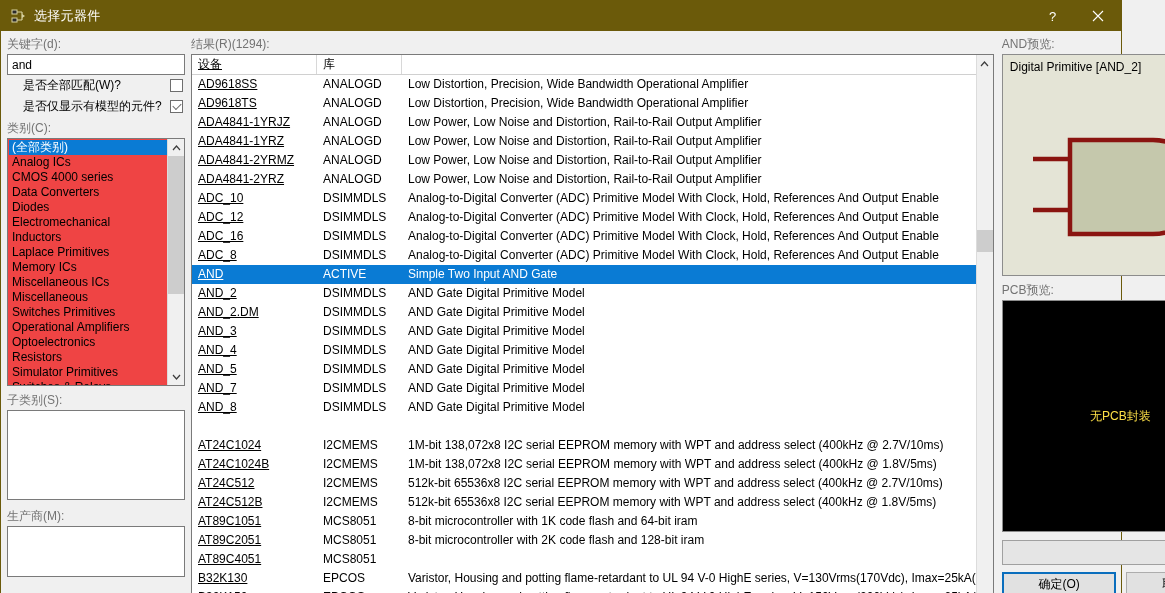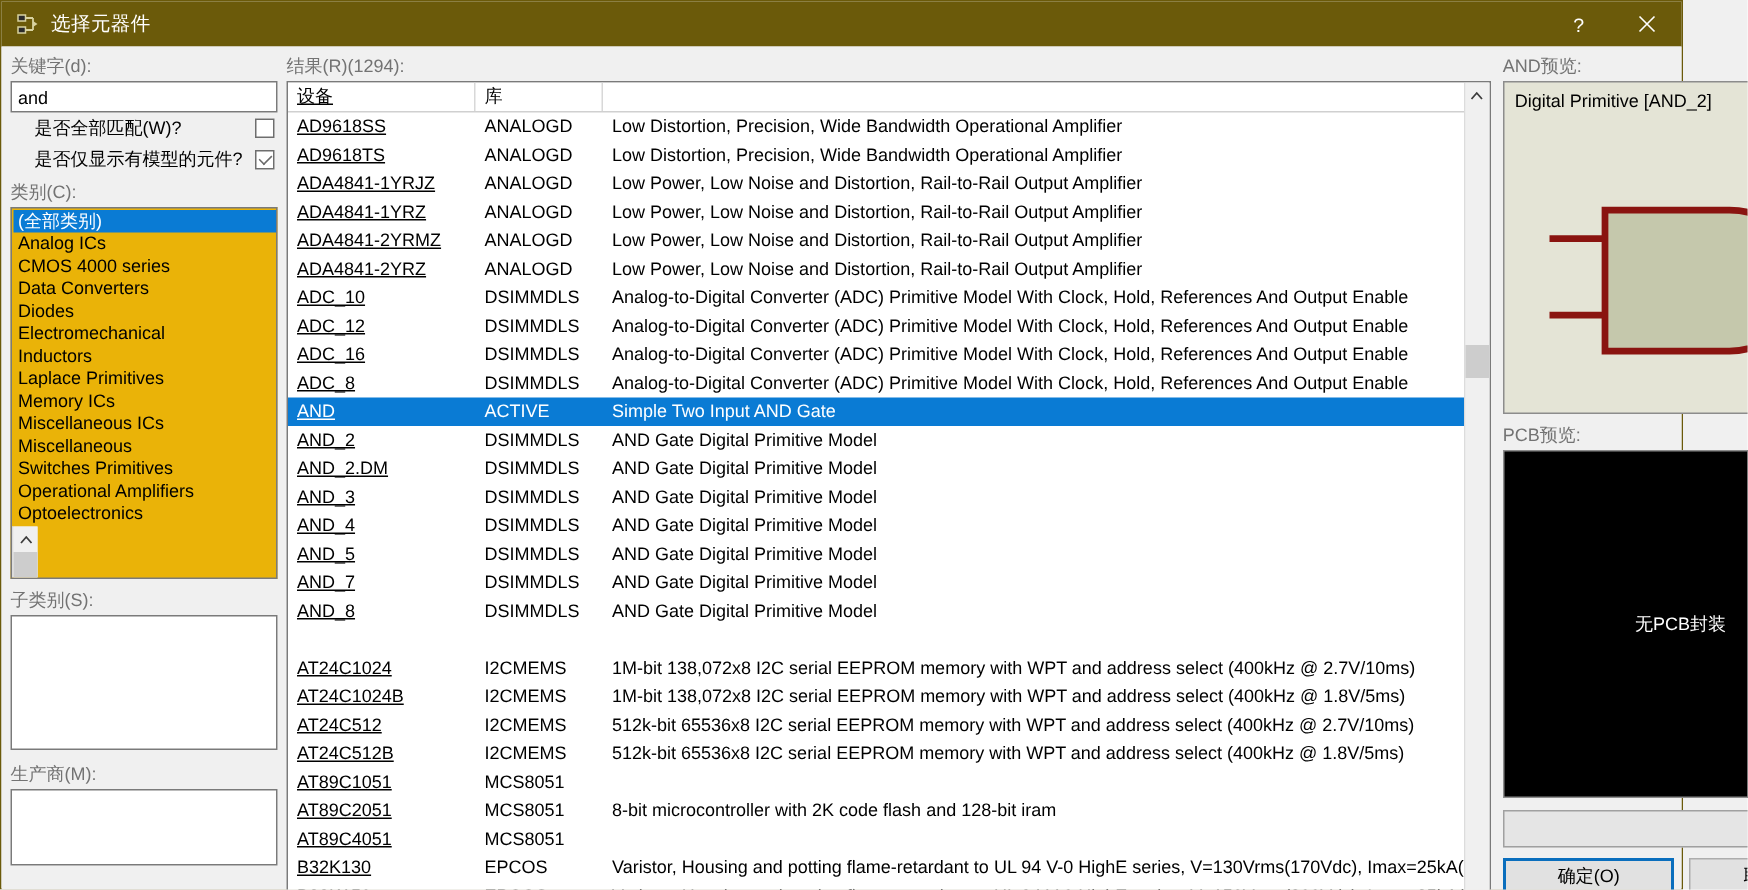--- a/index.html
+++ b/index.html
@@ -61,23 +61,22 @@
   .cbox {
     width:13px;height:13px;border:1px solid #6e6e6e;background:#fff;
     display:flex;align-items:center;justify-content:center; flex:none;
   }
   .cbox.checked::after{
     content:""; width:7px;height:4px;border-left:1.6px solid #6a6a6a;
     border-bottom:1.6px solid #6a6a6a; transform:rotate(-45deg); margin-bottom:2px;
   }
   
   .listbox {
-    background:#eab308; border:1px solid #7a7a7a; position:relative;
+    background:#ef4444; border:1px solid #7a7a7a; position:relative;
     overflow:hidden;
-    flex-direction:column;
   }
   .cat-list { height:248px; display:flex; }
   .cat-items { flex:1; overflow:hidden; padding:1px 0 0 1px;}
   .cat-item {
     height:15px; line-height:15px; font-size:12px; padding-left:3px;
     color:#000; white-space:nowrap;
   }
   .cat-item.sel { background:#0a7bd4; color:#ffffff; }
   
   .vsb {
@@ -119,21 +118,21 @@
   
   .prev-box {
     border:1px solid #8c8c8c; position:relative; overflow:hidden;
   }
   .and-prev { height:222px; background:#e4e4d6; }
   .and-label {
     position:absolute; left:7px; top:5px; font-size:12px; color:#000000;
   }
   .pcb-prev { height:232px; background:#000000; display:flex;
     align-items:center; justify-content:center;}
-  .pcb-text { color:#ffffff; font-size:12px; }
+  .pcb-text { color:#fde047; font-size:12px; }
   .combo {
     height:25px; background:#e5e5e5; border:1px solid #a0a0a0;
     display:flex; align-items:center; justify-content:flex-end;
     padding-right:7px; margin-top:8px;
   }
   .btn-row { display:flex; gap:10px; margin-top:7px; }
   .btn {
     flex:1; height:25px; background:#e1e1e1; border:1px solid #adadad;
     display:flex; align-items:center; justify-content:center;
     font-size:12px; color:#000;
@@ -366,20 +365,21 @@
                   <div class="cell c-desc">512k-bit 65536x8 I2C serial EEPROM memory with WPT and address select (400kHz @ 2.7V/10ms)</div>
                 </div>
                 <div class="row">
                   <div class="cell c-dev">AT24C512B</div>
                   <div class="cell c-lib">I2CMEMS</div>
                   <div class="cell c-desc">512k-bit 65536x8 I2C serial EEPROM memory with WPT and address select (400kHz @ 1.8V/5ms)</div>
                 </div>
                 <div class="row">
                   <div class="cell c-dev">AT89C1051</div>
                   <div class="cell c-lib">MCS8051</div>
+                  <div class="cell c-desc">8-bit microcontroller with 1K code flash and 64-bit iram</div>
                 </div>
                 <div class="row">
                   <div class="cell c-dev">AT89C2051</div>
                   <div class="cell c-lib">MCS8051</div>
                   <div class="cell c-desc">8-bit microcontroller with 2K code flash and 128-bit iram</div>
                 </div>
                 <div class="row">
                   <div class="cell c-dev">AT89C4051</div>
                   <div class="cell c-lib">MCS8051</div>
                 </div>

